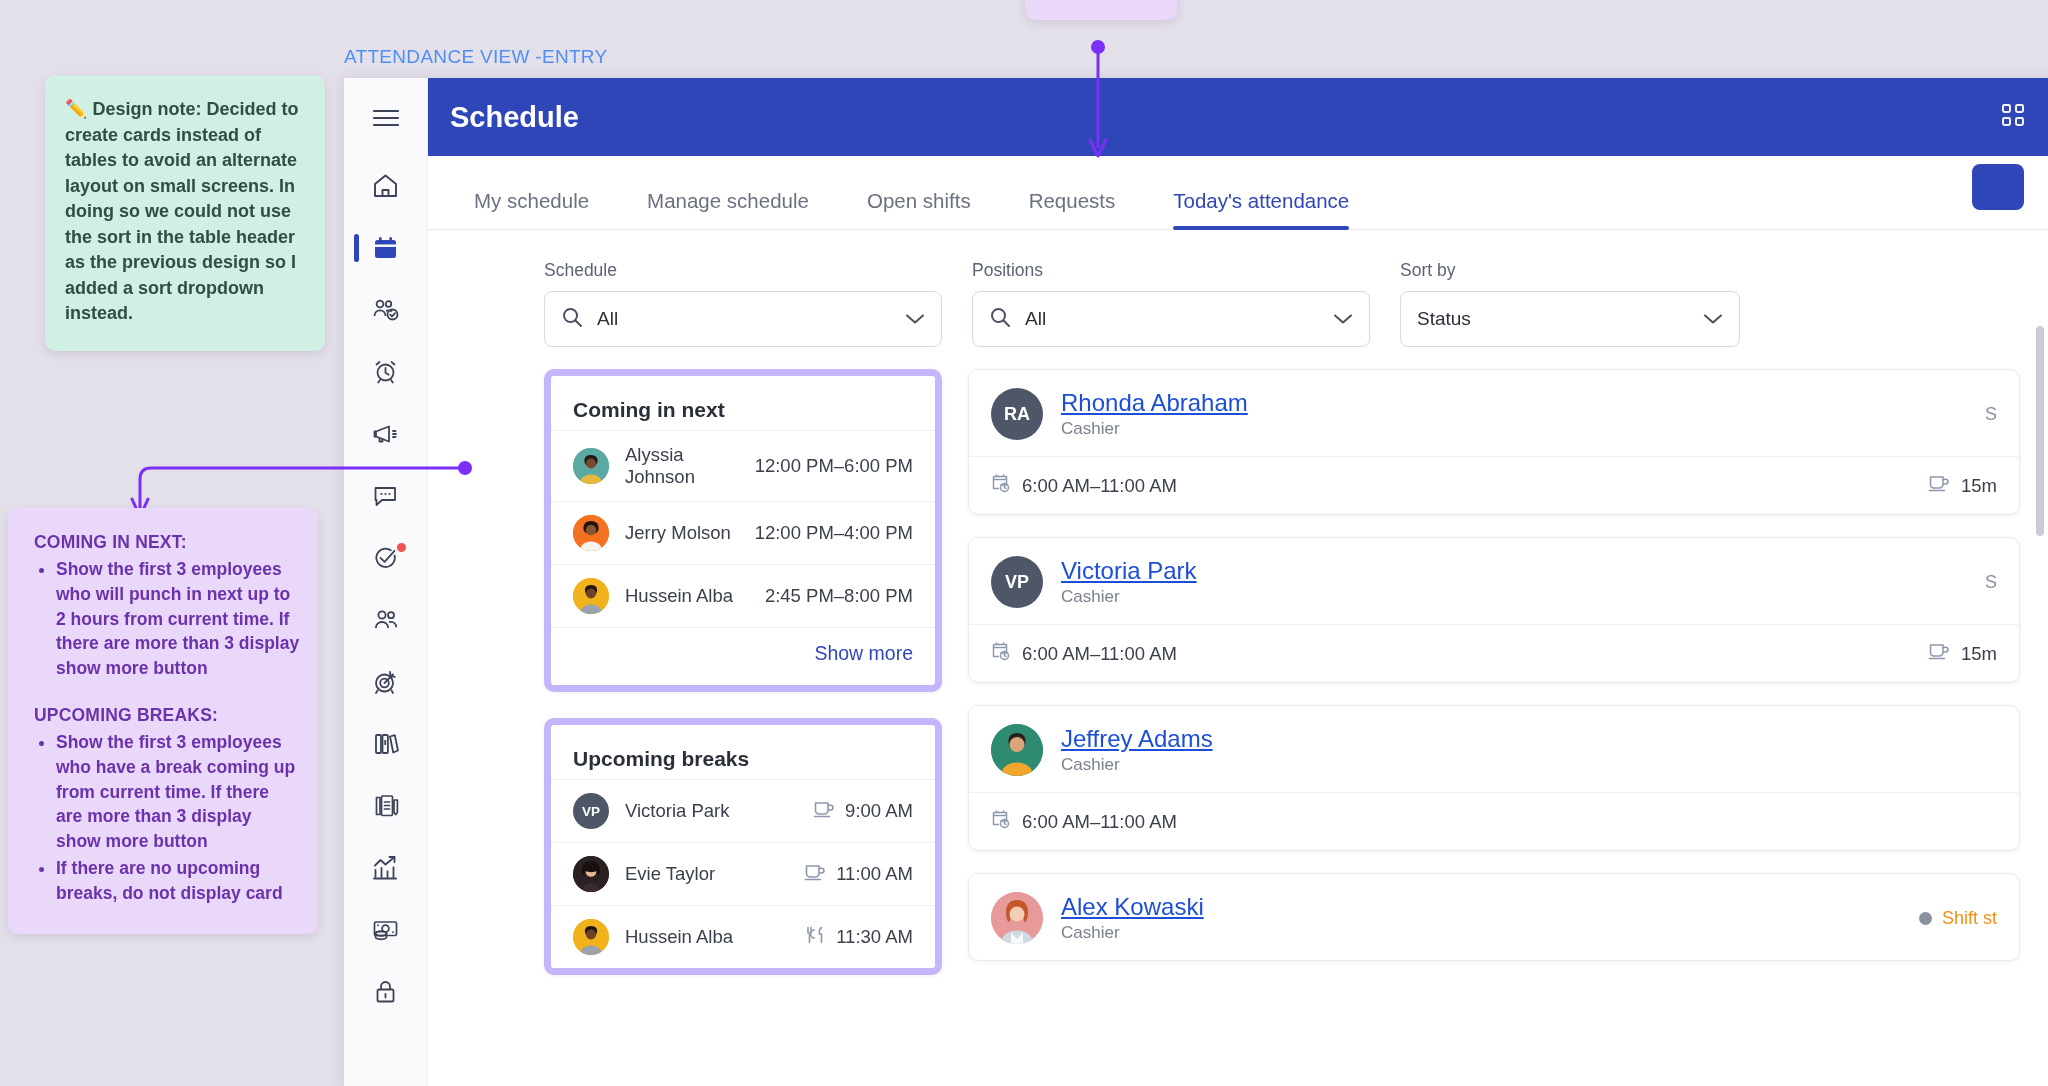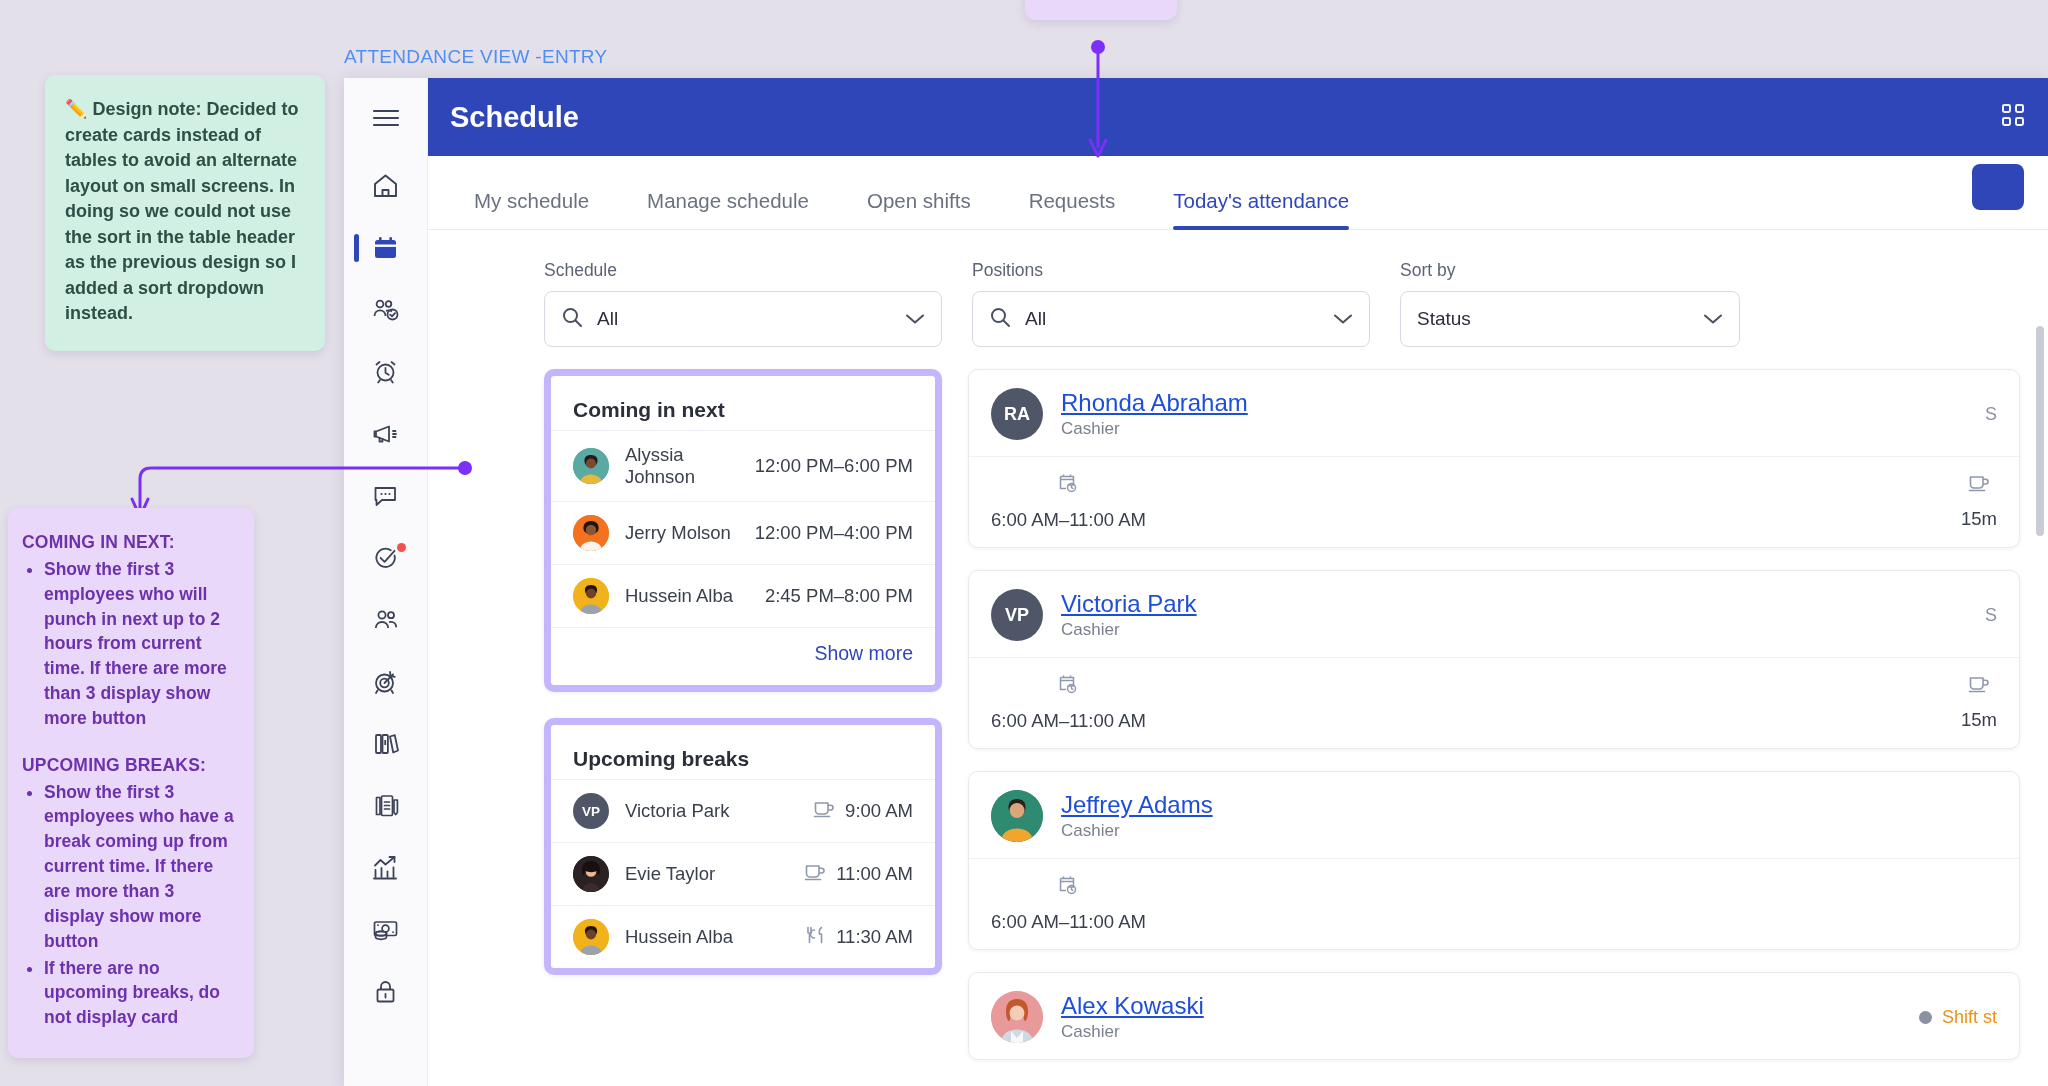--- a/index.html
+++ b/index.html
@@ -26,22 +26,22 @@
     font-weight: bold;
     font-size: 18px;
     line-height: 1.42;
   }
   .note-purple {
     background: #ead8fb;
     color: #6c32ab;
     font-weight: bold;
   }
   .note-coming {
-    left: 8px; top: 508px; width: 246px;
-    padding: 22px 18px 26px 14px;
+    left: 8px; top: 508px; width: 310px;
+    padding: 22px 18px 26px 26px;
     font-size: 17.5px;
     line-height: 1.42;
   }
   .note-coming h4 { font-size: 17.5px; letter-spacing: .2px; margin-bottom: 2px; }
   .note-coming ul { margin: 0 0 0 22px; }
   .note-coming li { margin-bottom: 2px; }
   .note-gap { height: 20px; }
 
   .note-entry {
     left: 1025px; top: -34px; width: 152px;
@@ -230,21 +230,21 @@
   .att-pos { font-size: 17px; color: #7a8090; margin-top: 2px; }
   .att-status { display: flex; align-items: center; gap: 10px; white-space: nowrap; }
   .status-dot { width: 13px; height: 13px; border-radius: 50%; }
   .status-text { font-size: 18px; }
   .att-meta {
     border-top: 1px solid #eef0f4;
     display: flex; align-items: center;
     padding: 16px 22px;
     font-size: 18.5px; color: #3b404d;
   }
-  .meta-item { display: flex; align-items: center; gap: 11px; flex-direction: column; }
+  .meta-item { display: flex; align-items: center; gap: 11px; }
   .meta-spacer { flex: 1; }
 
   
   .scroll-track {
     position: absolute; right: 2px; top: 0; width: 10px; bottom: 0;
     background: transparent;
   }
   .scroll-thumb {
     position: absolute; right: 2px; top: 96px; width: 8px; height: 210px;
     background: #c9ccd6; border-radius: 4px;

